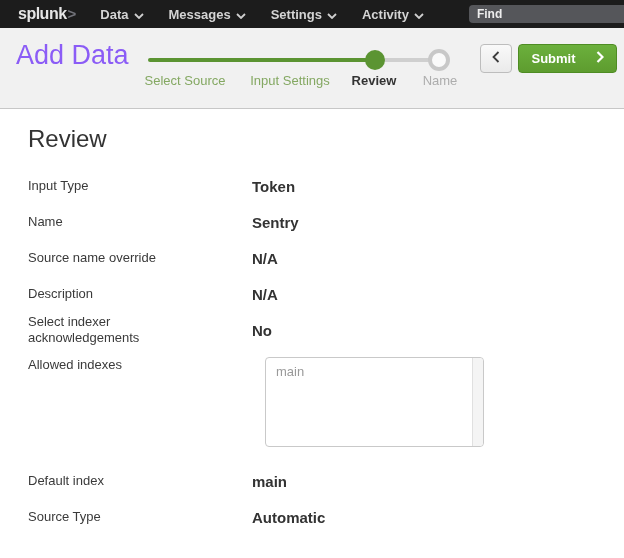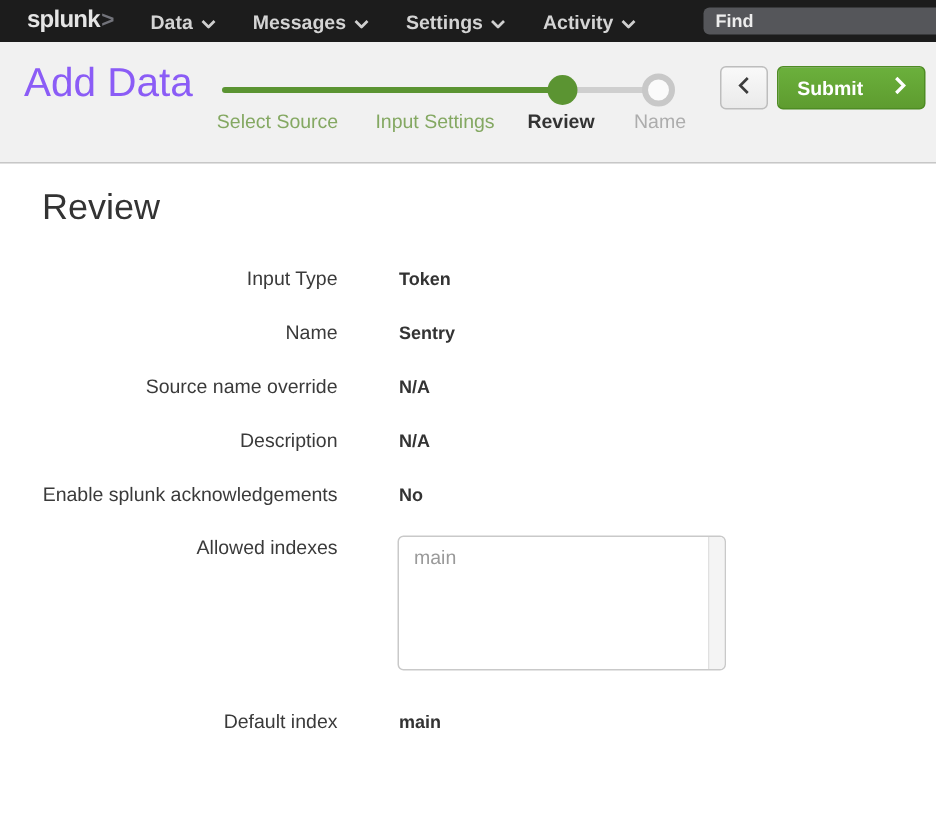--- a/index.html
+++ b/index.html
@@ -88,25 +88,25 @@
   }
 
   
   .main { padding: 15px 0 0 28px; }
   .review-heading {
     font-size: 24px; font-weight: 400; color: #333333;
     margin: 0 0 14px 0; line-height: 30px;
   }
   .row { display: flex; align-items: center; height: 36px; }
   .row-label {
-    width: 197px; text-align: right;
+    width: 197px; text-align: left;
     font-size: 13px; color: #3a3a3a; line-height: 16px;
   }
   .row-value {
-    margin-left: 41px; font-size: 12px; font-weight: bold; color: #333333;
+    margin-left: 27px; font-size: 15px; font-weight: bold; color: #333333;
   }
   .row-listbox { display: flex; align-items: flex-start; margin-top: 9px; }
   .listbox {
     position: relative; margin-left: 40px;
     width: 219px; height: 90px;
     background: #ffffff; border: 1px solid #c9c9c9; border-radius: 4px;
     overflow: hidden;
   }
   .listbox-option {
     padding: 6px 10px; font-size: 13px; color: #9a9a9a; cursor: default;
@@ -198,30 +198,34 @@
     <div class="row-label">Source name override</div>
     <div class="row-value">N/A</div>
   </div>
 
   <div class="row">
     <div class="row-label">Description</div>
     <div class="row-value">N/A</div>
   </div>
 
   <div class="row">
-    <div class="row-label">Enable splunk acknowledgements</div>
+    <div class="row-label">Select indexer acknowledgements</div>
     <div class="row-value">No</div>
   </div>
 
   <div class="row-listbox">
     <div class="row-label">Allowed indexes</div>
     <div class="listbox">
       <div class="listbox-option">main</div>
       <div class="listbox-scrollbar"></div>
     </div>
   </div>
 
   <div class="row row-after-listbox">
     <div class="row-label">Default index</div>
     <div class="row-value">main</div>
   </div>
 
+  <div class="row">
+    <div class="row-label">Source Type</div>
+    <div class="row-value">Automatic</div>
+  </div>
 </main>
 
 </body></html>

